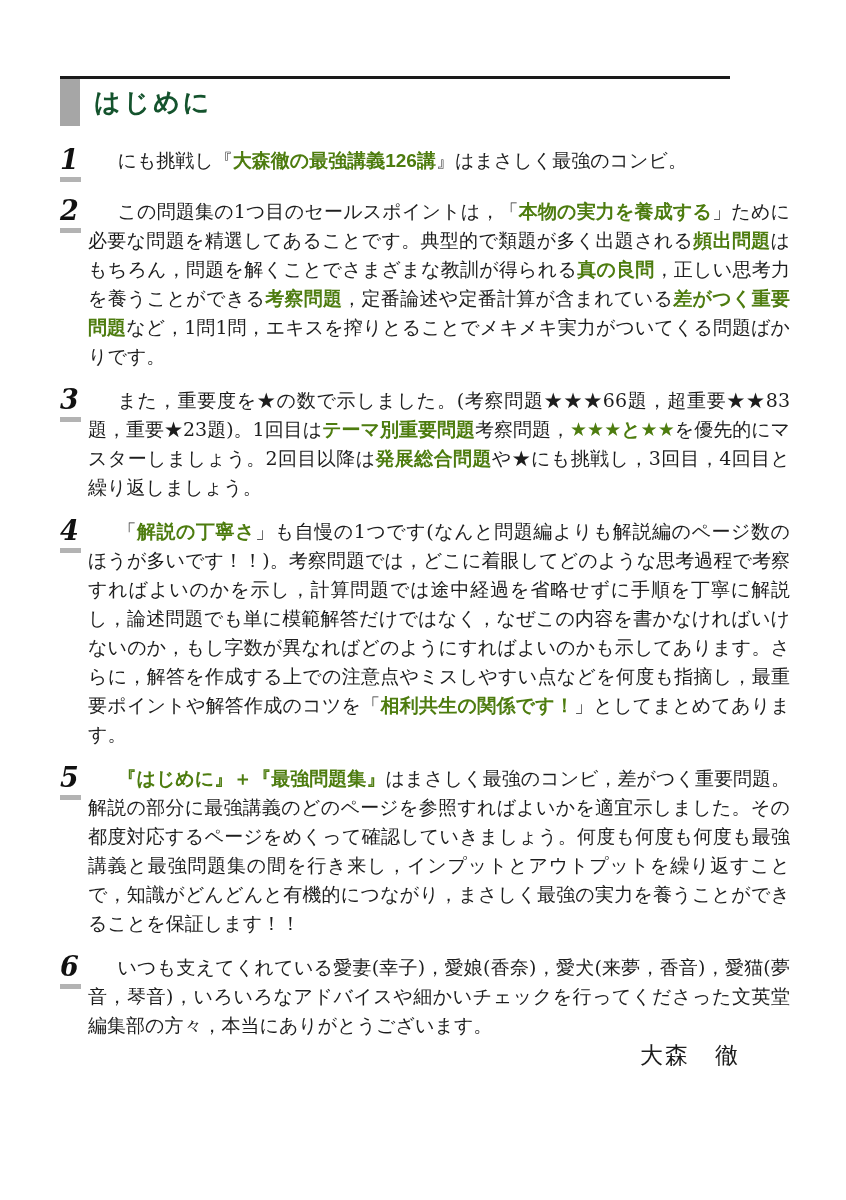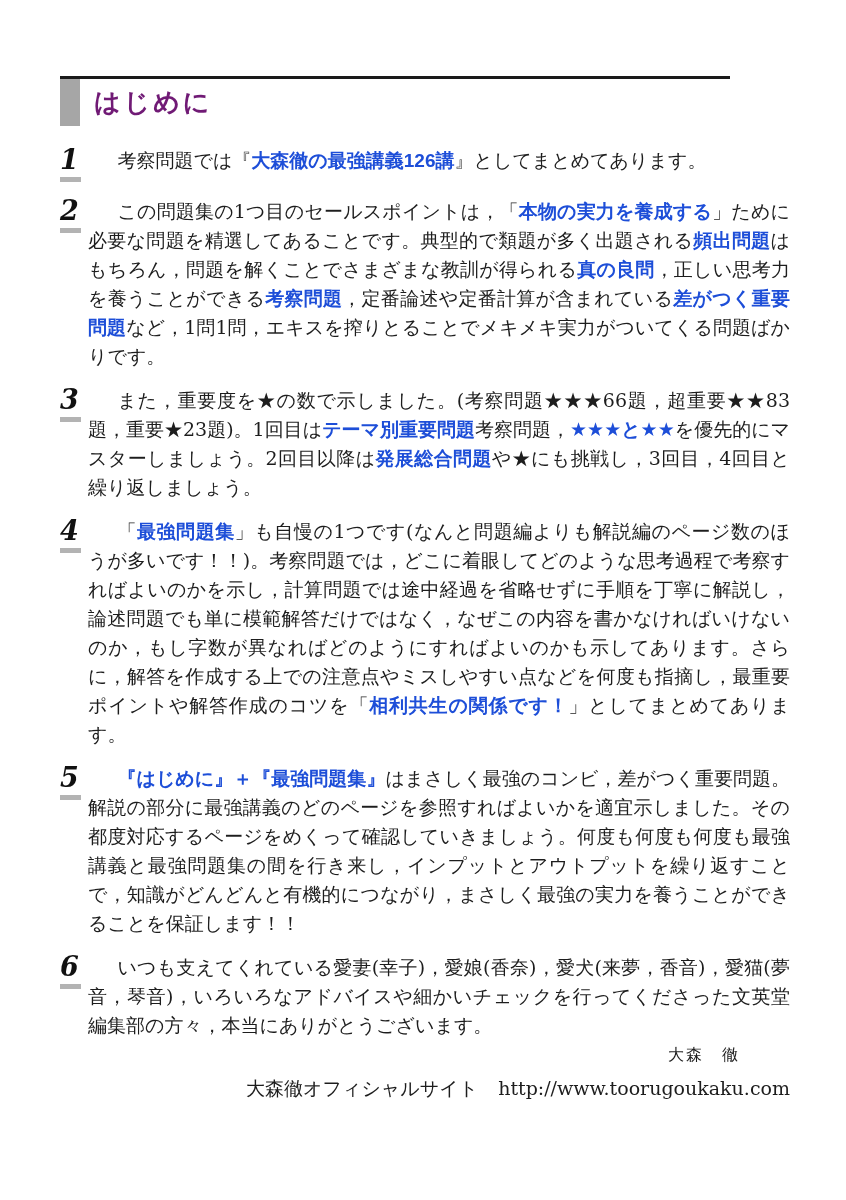--- a/index.html
+++ b/index.html
@@ -42,21 +42,21 @@
     background:var(--accent-color);
   }
   .hdr-title{
     position:absolute;
     left:34px;top:11px;
     font-family:"Liberation Sans","DejaVu Sans",sans-serif;
     font-weight:700;
     font-size:26px;
     line-height:30px;
     letter-spacing:3px;
-    color:#701a75;
+    color:#14532d;
   }
   
   .items{margin-top:20px;}
   .item{
     display:flex;
     align-items:flex-start;
     margin-bottom:15px;
   }
   .num-col{
     flex:none;
@@ -83,32 +83,32 @@
     margin:0;
     font-size:19px;
     line-height:29px;
     text-align:justify;
     text-indent:1.55em;
     letter-spacing:0;
   }
   .para .b{
     font-family:"Liberation Sans","DejaVu Sans",sans-serif;
     font-weight:700;
-    color:#1d4ed8;
+    color:#4d7c0f;
   }
   
   .footer{
     position:absolute;
     top:1042px;
     right:56px;
     text-align:right;
   }
   .author{
     display:block;
-    font-size:16px;
+    font-size:23px;
     line-height:26px;
     margin-right:50px;
     letter-spacing:2px;
   }
   .site-line{
     display:block;
     margin-top:7px;
     font-size:19px;
     line-height:26px;
   }
@@ -125,21 +125,21 @@
     <div class="hdr-title">はじめに</div>
   </div>
 
   <div class="items">
 
     <div class="item">
       <div class="num-col">
         <span class="num">1</span>
         <span class="num-bar"></span>
       </div>
-      <p class="para"><span>考察問題では『</span><span class="b">大森徹の最強講義126講</span><span>』としてまとめてあります。</span></p>
+      <p class="para"><span>にも挑戦し『</span><span class="b">大森徹の最強講義126講</span><span>』はまさしく最強のコンビ。</span></p>
     </div>
 
     <div class="item">
       <div class="num-col">
         <span class="num">2</span>
         <span class="num-bar"></span>
       </div>
       <p class="para"><span>この問題集の1つ目のセールスポイントは，「</span><span class="b">本物の実力を養成する</span><span>」ために必要な問題を精選してあることです。典型的で類題が多く出題される</span><span class="b">頻出問題</span><span>はもちろん，問題を解くことでさまざまな教訓が得られる</span><span class="b">真の良問</span><span>，正しい思考力を養うことができる</span><span class="b">考察問題</span><span>，定番論述や定番計算が含まれている</span><span class="b">差がつく重要問題</span><span>など，1問1問，エキスを搾りとることでメキメキ実力がついてくる問題ばかりです。</span></p>
     </div>
 
@@ -149,21 +149,21 @@
         <span class="num-bar"></span>
       </div>
       <p class="para"><span>また，重要度を★の数で示しました。(考察問題★★★66題，超重要★★83題，重要★23題)。1回目は</span><span class="b">テーマ別重要問題</span><span>考察問題，</span><span class="b">★★★と★★</span><span>を優先的にマスターしましょう。2回目以降は</span><span class="b">発展総合問題</span><span>や★にも挑戦し，3回目，4回目と繰り返しましょう。</span></p>
     </div>
 
     <div class="item">
       <div class="num-col">
         <span class="num">4</span>
         <span class="num-bar"></span>
       </div>
-      <p class="para"><span>「</span><span class="b">最強問題集</span><span>」も自慢の1つです(なんと問題編よりも解説編のページ数のほうが多いです！！)。考察問題では，どこに着眼してどのような思考過程で考察すればよいのかを示し，計算問題では途中経過を省略せずに手順を丁寧に解説し，論述問題でも単に模範解答だけではなく，なぜこの内容を書かなければいけないのか，もし字数が異なればどのようにすればよいのかも示してあります。さらに，解答を作成する上での注意点やミスしやすい点などを何度も指摘し，最重要ポイントや解答作成のコツを「</span><span class="b">相利共生の関係です！</span><span>」としてまとめてあります。</span></p>
+      <p class="para"><span>「</span><span class="b">解説の丁寧さ</span><span>」も自慢の1つです(なんと問題編よりも解説編のページ数のほうが多いです！！)。考察問題では，どこに着眼してどのような思考過程で考察すればよいのかを示し，計算問題では途中経過を省略せずに手順を丁寧に解説し，論述問題でも単に模範解答だけではなく，なぜこの内容を書かなければいけないのか，もし字数が異なればどのようにすればよいのかも示してあります。さらに，解答を作成する上での注意点やミスしやすい点などを何度も指摘し，最重要ポイントや解答作成のコツを「</span><span class="b">相利共生の関係です！</span><span>」としてまとめてあります。</span></p>
     </div>
 
     <div class="item">
       <div class="num-col">
         <span class="num">5</span>
         <span class="num-bar"></span>
       </div>
       <p class="para"><span class="b">『はじめに』＋『最強問題集』</span><span>はまさしく最強のコンビ，差がつく重要問題。解説の部分に最強講義のどのページを参照すればよいかを適宜示しました。その都度対応するページをめくって確認していきましょう。何度も何度も何度も最強講義と最強問題集の間を行き来し，インプットとアウトプットを繰り返すことで，知識がどんどんと有機的につながり，まさしく最強の実力を養うことができることを保証します！！</span></p>
     </div>
 
@@ -172,19 +172,15 @@
         <span class="num">6</span>
         <span class="num-bar"></span>
       </div>
       <p class="para"><span>いつも支えてくれている愛妻(幸子)，愛娘(香奈)，愛犬(来夢，香音)，愛猫(夢音，琴音)，いろいろなアドバイスや細かいチェックを行ってくださった文英堂編集部の方々，本当にありがとうございます。</span></p>
     </div>
 
   </div>
 
   <div class="footer">
     <span class="author">大森　徹</span>
-    <span class="site-line">
-      <span>大森徹オフィシャルサイト</span>
-      <span class="site-url">http://www.toorugoukaku.com</span>
-    </span>
   </div>
 
 </div>
 
 </body></html>

